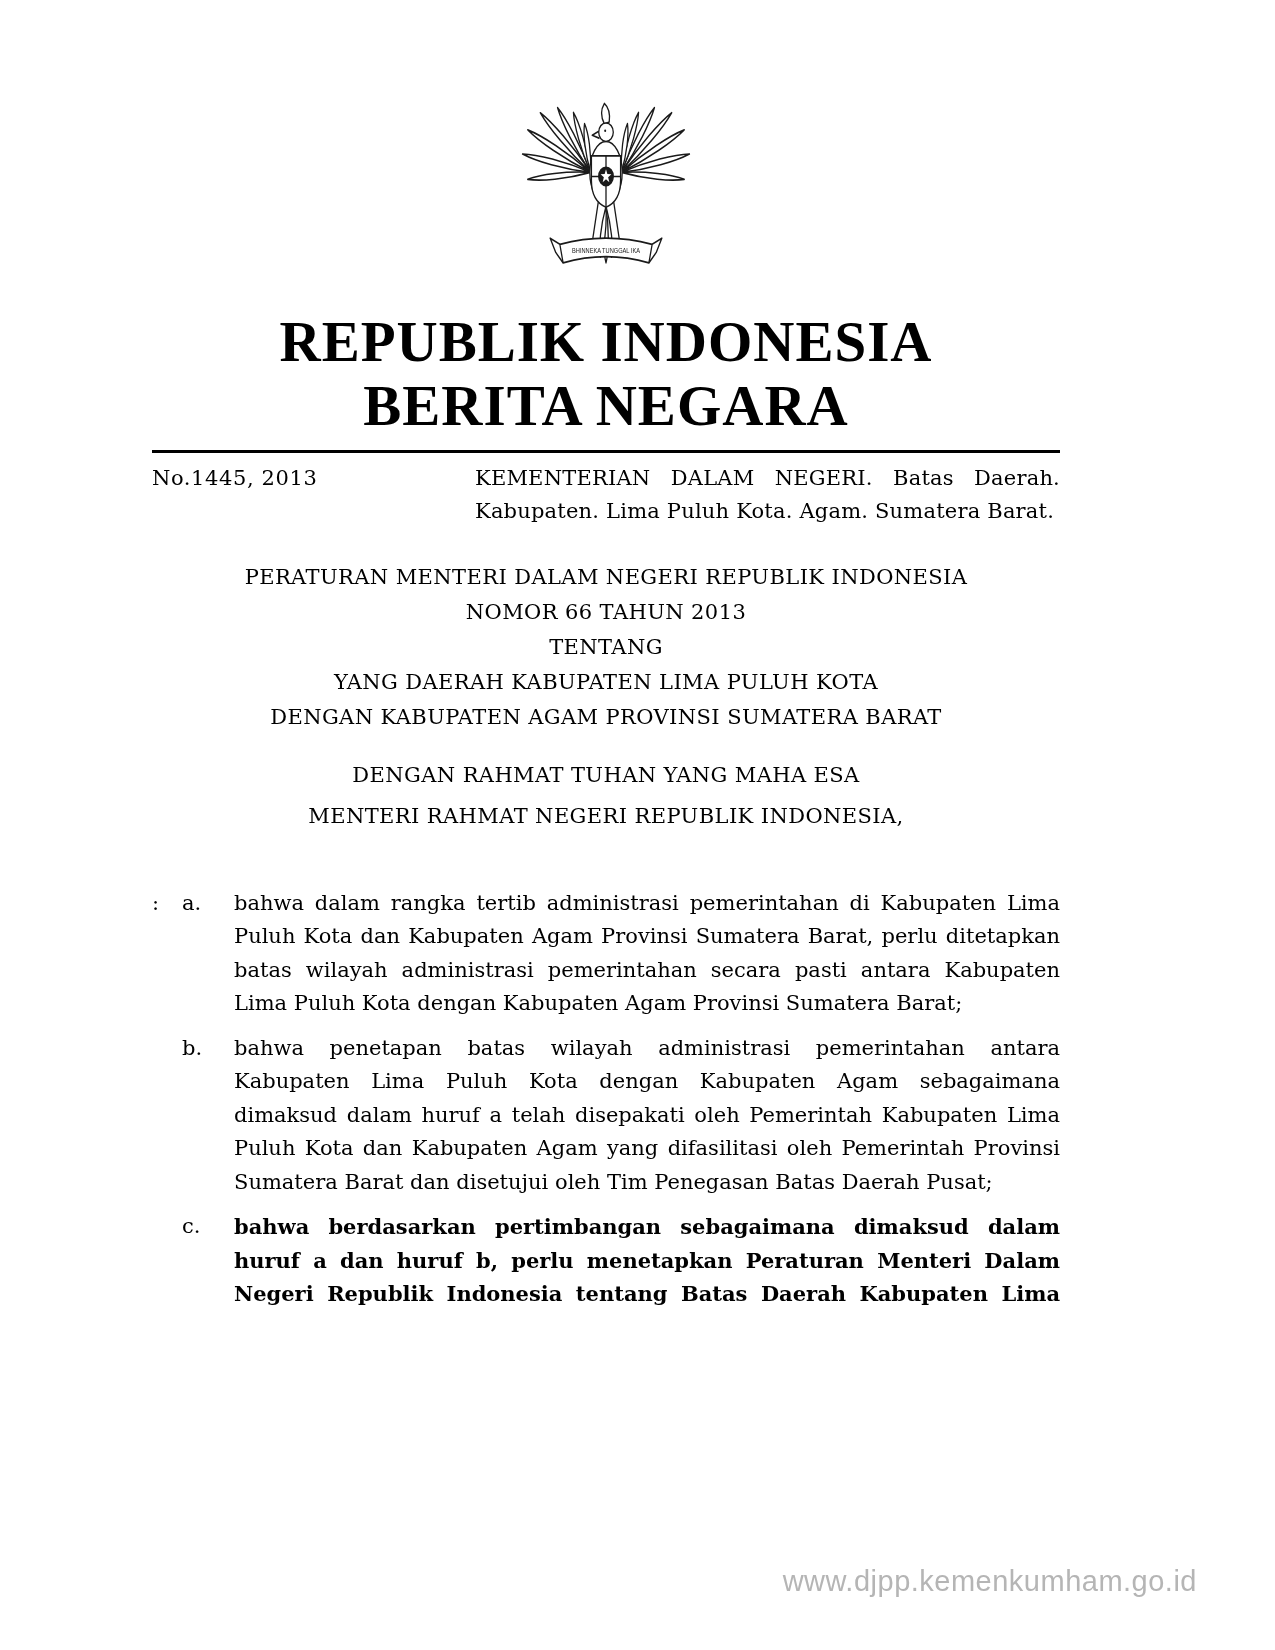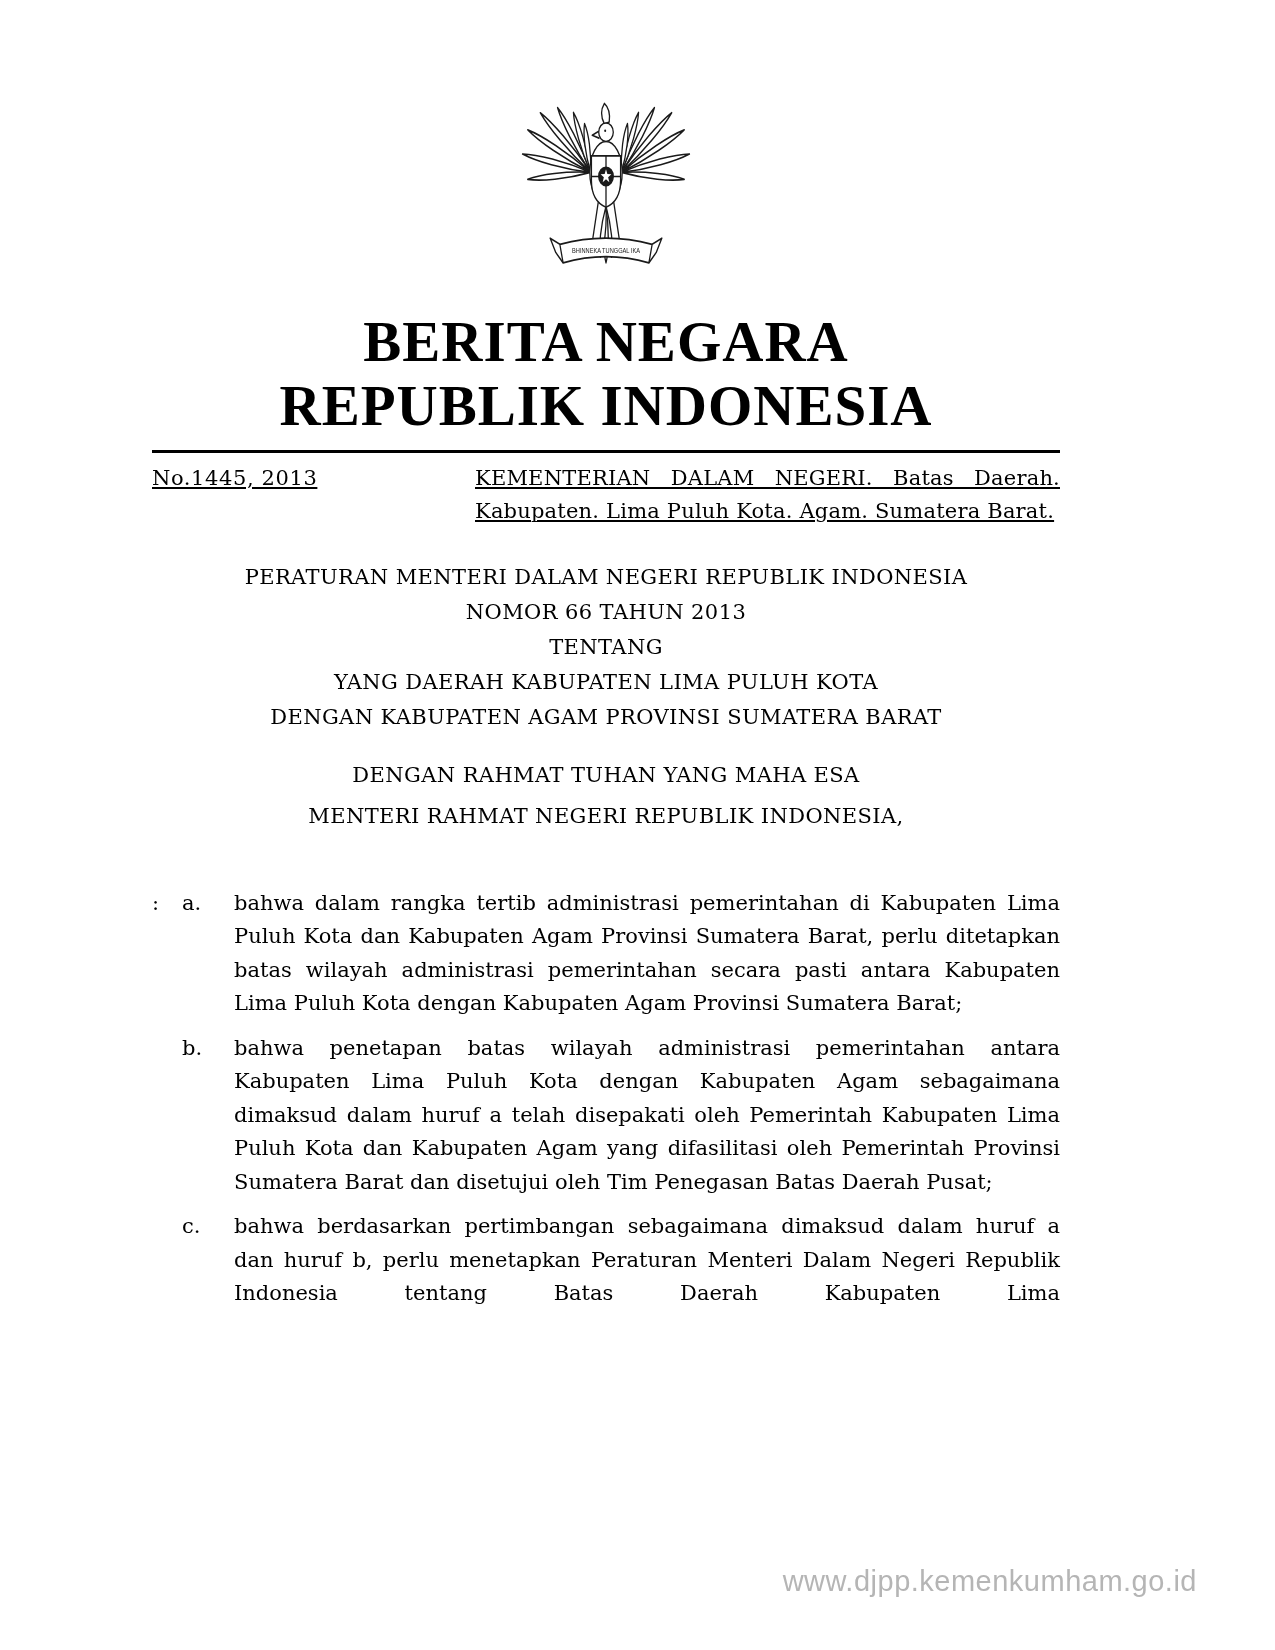--- a/index.html
+++ b/index.html
@@ -30,21 +30,20 @@
   }
   .masthead-line { display: block; }
 
   .rule { height: 3px; background: #000; margin-top: 12px; }
 
   .header-row {
     display: flex;
     margin-top: 9px;
     font-size: 21px;
     line-height: 33px;
-    text-decoration: underline;
   }
   .header-no { width: 323px; letter-spacing: 0.6px; }
   .header-subject { flex: 1; text-align: justify; letter-spacing: 0.2px; }
 
   .title-block {
     margin-top: 32px;
     text-align: center;
     font-size: 21px;
     line-height: 35px;
     letter-spacing: 0.4px;
@@ -62,21 +61,21 @@
     margin-top: 50px;
     font-size: 21px;
     line-height: 33.5px;
   }
   .c-label { width: 168px; }
   .c-colon { width: 30px; }
   .c-items { flex: 1; }
   .c-item { display: flex; margin-bottom: 11px; }
   .c-letter { width: 52px; }
   .c-text { flex: 1; text-align: justify; }
-  .c-text.stretch-last { text-align-last: justify; }
+  .c-text.stretch-last { text-align-last: justify; font-weight: bold; }
 
   .watermark {
     position: absolute;
     right: 78px;
     bottom: 52px;
     font-family: "Liberation Sans", sans-serif;
     font-size: 29px;
     color: #b5b5b5;
     letter-spacing: 0.5px;
   }
@@ -134,22 +133,22 @@
 
           <path d="M48 182 L36 176 L43 190 L52 200" fill="none"></path>
           <path d="M162 182 L174 176 L167 190 L158 200" fill="none"></path>
           <path d="M48 182 Q105 170 162 182 L158 200 Q105 188 52 200 Z"></path>
         </g>
         <text x="105" y="190" text-anchor="middle" font-size="7" font-family="Liberation Sans, sans-serif" fill="#1a1a1a">BHINNEKA TUNGGAL IKA</text>
       </svg>
     </div>
 
     <h1 class="masthead">
+      <span class="masthead-line">REPUBLIK INDONESIA</span>
       <span class="masthead-line">BERITA NEGARA</span>
-      <span class="masthead-line">REPUBLIK INDONESIA</span>
     </h1>
 
     <div class="rule"></div>
 
     <div class="header-row">
       <div class="header-no">No.1445, 2013</div>
       <div class="header-subject">KEMENTERIAN DALAM NEGERI. Batas Daerah. Kabupaten. Lima Puluh Kota. Agam. Sumatera Barat.</div>
     </div>
 
     <div class="title-block">

